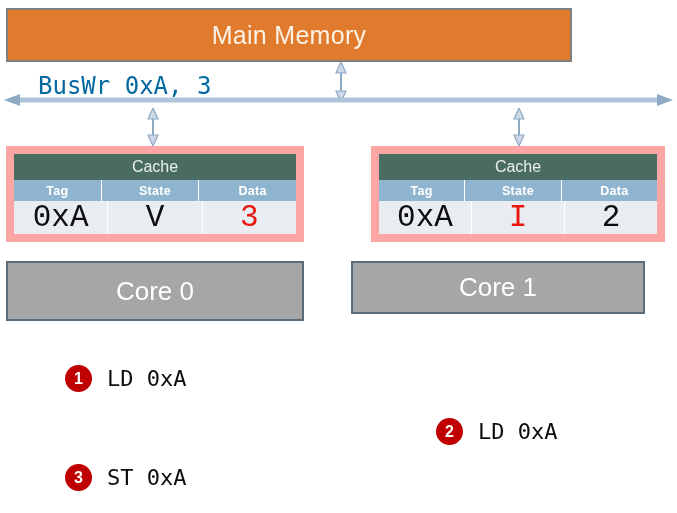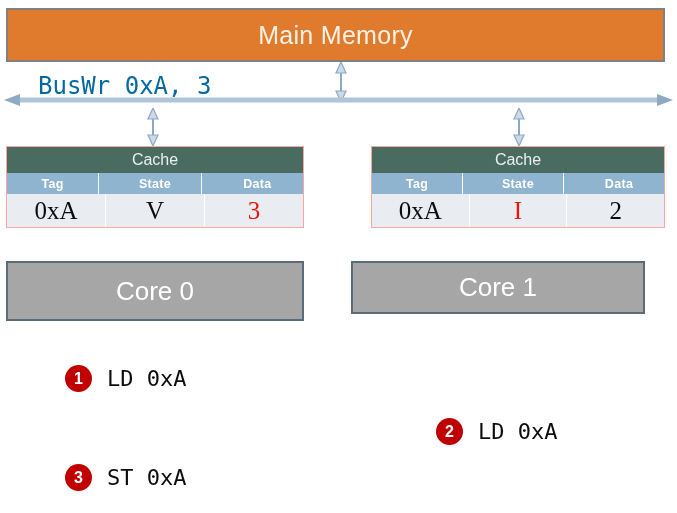--- a/index.html
+++ b/index.html
@@ -16,21 +16,21 @@
     height: 513px;
     background: #ffffff;
     overflow: hidden;
   }
 
   
   .main-memory {
     position: absolute;
     left: 6px;
     top: 8px;
-    width: 659px;
+    width: 566px;
     height: 54px;
     background: #e07b2e;
     border: 2px solid #808080;
     box-sizing: border-box;
     display: flex;
     align-items: center;
     justify-content: center;
   }
   .main-memory-label {
     color: #fdf2e6;
@@ -56,21 +56,21 @@
     height: 12px;
   }
   .v-arrow {
     position: absolute;
   }
 
   
   .cache {
     position: absolute;
     box-sizing: border-box;
-    border: 1px solid #fca5a5;
+    border: 8px solid #fca5a5;
     background: #bef264;
   }
   .cache-title {
     height: 26px;
     background: #4a6b60;
     color: #e9f0ee;
     font-size: 16px;
     display: flex;
     align-items: center;
     justify-content: center;
@@ -96,22 +96,22 @@
   }
   .cache-head-cell:last-child { border-right: none; }
 
   .cache-data-row {
     display: flex;
     height: 33px;
     background: #e9edf1;
   }
   .cache-data-cell {
     flex: 1 1 0;
-    font-family: Liberation Serif, serif;
-    font-size: 25px;
+    font-family: Liberation Mono, monospace;
+    font-size: 31px;
     color: #0d0d0d;
     display: flex;
     align-items: center;
     justify-content: center;
     border-right: 1px solid #ffffff;
     box-sizing: border-box;
   }
   .cache-data-cell:last-child { border-right: none; }
   .cache-data-cell.accent { color: #e8160c; }
 

